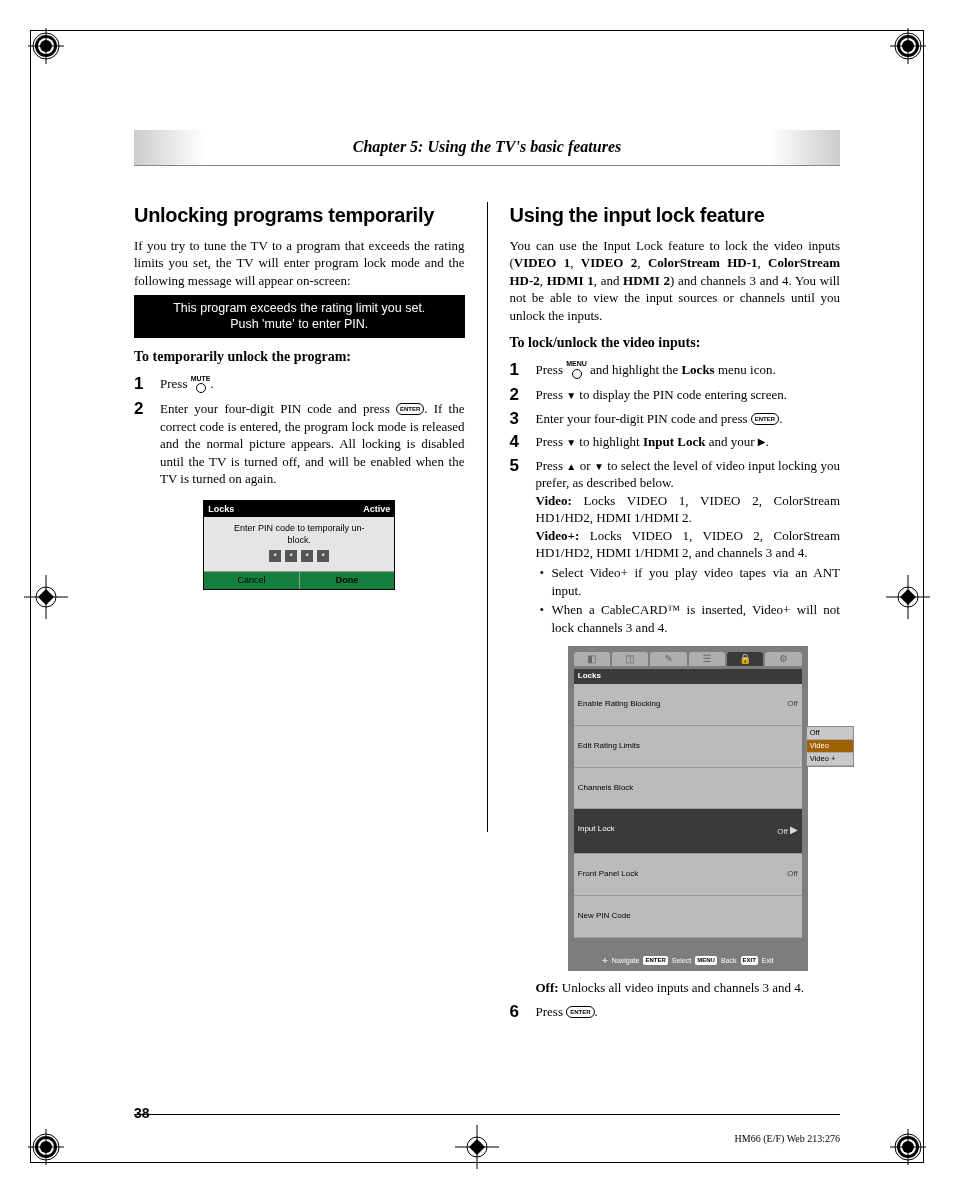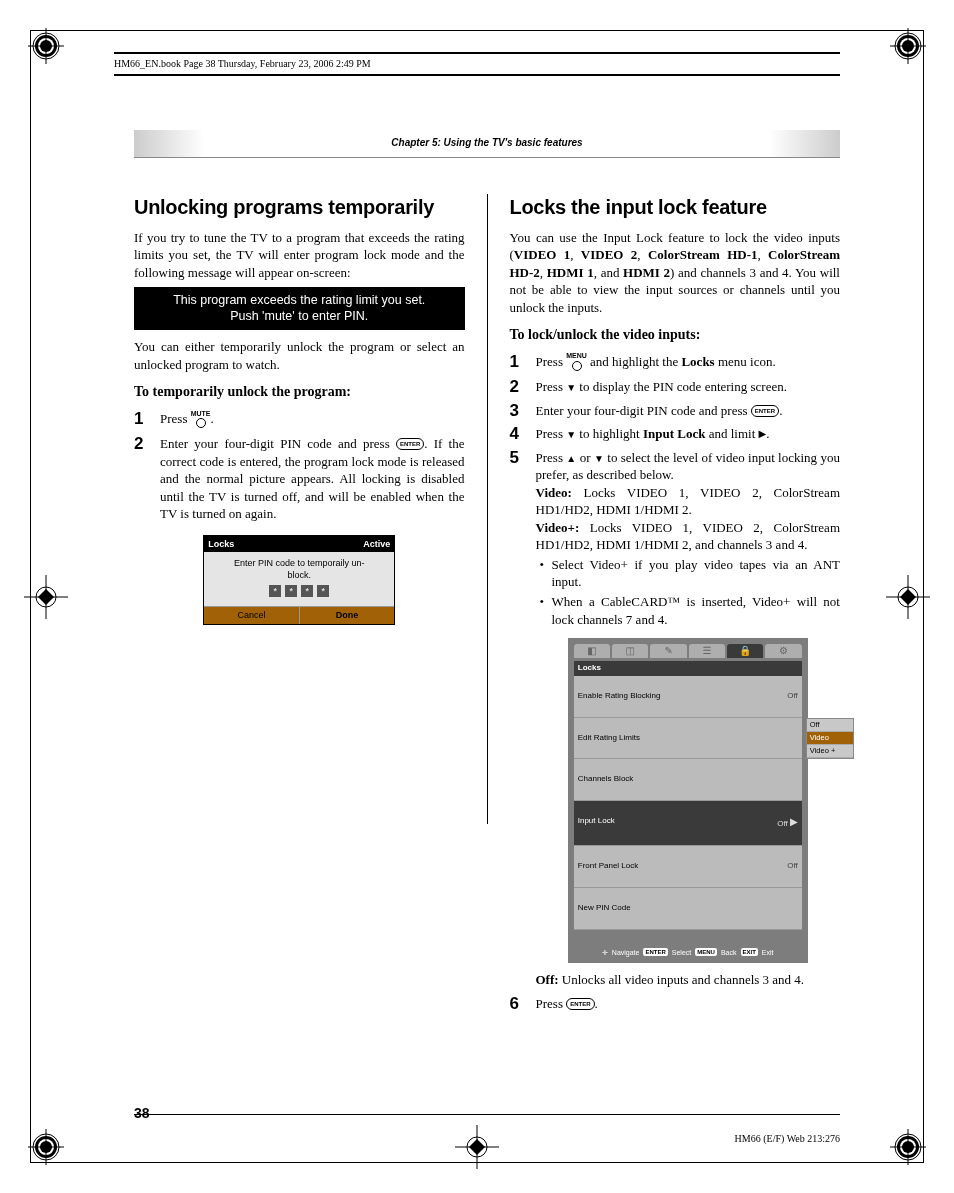--- a/index.html
+++ b/index.html
@@ -19,21 +19,21 @@
   .side-target.bottom{left:50%;bottom:24px;transform:translateX(-50%)}
   .side-target svg{display:block}
   
   .hdr,.ftr{position:absolute;font-family:"Times New Roman",serif;font-size:10px;color:#000}
   .hdr{top:52px;left:114px;right:114px}
   .ftr{bottom:48px;left:114px;right:114px;text-align:right}
   .hdr-line{border-top:.5px solid #000;border-bottom:.5px solid #000;height:0}
   .hdr-text{padding:3px 0}
   
   .content{position:absolute;left:134px;right:114px;top:130px}
-  .chapter-bar{background:linear-gradient(to right,#ccc 0%,#fff 10%,#fff 90%,#ccc 100%);text-align:center;font-family:Liberation Sans, sans-serif;font-weight:bold;font-style:italic;font-size:10px;padding:6px 17px 7px;border-bottom:.5px solid #888}
+  .chapter-bar{background:linear-gradient(to right,#ccc 0%,#fff 10%,#fff 90%,#ccc 100%);text-align:center;font-family:Liberation Serif, serif;font-weight:bold;font-style:italic;font-size:16px;padding:6px 17px 7px;border-bottom:.5px solid #888}
   .cols{display:flex;margin-top:36px;gap:22px}
   .col{flex:1;min-width:0}
   .vsep{width:0;border-left:.6px solid #000;height:630px}
   h2{font-family:Arial,Helvetica,sans-serif;font-weight:900;font-size:20px;margin:0 0 8px;letter-spacing:-.3px}
   p{margin:0 0 6px;text-align:justify}
   .black-box{background:#000;color:#fff;font-family:Arial,Helvetica,sans-serif;font-size:12.5px;text-align:center;padding:6px 8px;margin:6px 0 8px;line-height:1.25}
   .sub{font-family:"Times New Roman",serif;font-weight:bold;font-size:14px;margin:10px 0 8px}
   ol.steps{list-style:none;padding:0;margin:0;counter-reset:step}
   ol.steps>li{counter-increment:step;position:relative;padding-left:26px;margin-bottom:6px;text-align:justify}
   ol.steps>li::before{content:counter(step);position:absolute;left:0;top:-2px;font-family:Arial,Helvetica,sans-serif;font-weight:bold;font-size:17px}
@@ -47,21 +47,21 @@
   ul.bul{list-style:none;padding:0;margin:2px 0 6px}
   ul.bul>li{position:relative;padding-left:16px;margin:2px 0;text-align:justify}
   ul.bul>li::before{content:"•";position:absolute;left:4px}
   
   .dlg{margin:12px auto 0;width:190px;font-family:Arial,Helvetica,sans-serif;font-size:9px;background:#e5e5e5;border:1px solid #000}
   .dlg-hd{display:flex;justify-content:space-between;background:#000;color:#fff;font-weight:bold;font-size:9px;padding:2px 4px}
   .dlg-bd{text-align:center;padding:5px 8px 3px}
   .pin-row{display:flex;justify-content:center;gap:4px;margin:4px 0 6px}
   .pin-row span{width:12px;height:12px;background:#555;color:#fff;font-size:9px;display:flex;align-items:center;justify-content:center}
   .dlg-ft{display:flex}
-  .dlg-ft div{flex:1;text-align:center;background:#a16207;padding:2px 0;font-size:9px;border-top:1px solid #999}
+  .dlg-ft div{flex:1;text-align:center;background:#15803d;padding:2px 0;font-size:9px;border-top:1px solid #999}
   .dlg-ft div+div{border-left:1px solid #999}
   
   .menu{margin:10px auto 8px;width:228px;font-family:Arial,Helvetica,sans-serif;font-size:8px;color:#000;background:#7d7d7d;padding:6px;position:relative}
   .menu-tabs{display:flex;gap:2px;margin-bottom:3px}
   .menu-tabs span{flex:1;height:14px;background:#aeaeae;border-top-left-radius:3px;border-top-right-radius:3px;display:flex;align-items:center;justify-content:center;color:#666;font-size:10px}
   .menu-tabs span.active{background:#3a3a3a;color:#fff}
   .menu-title{background:#3a3a3a;color:#fff;font-weight:bold;padding:2px 4px}
   .menu-body{background:#bbb;padding:0;position:relative}
   .menu-row{display:flex;justify-content:space-between;padding:15px 4px;border-bottom:1px solid #999;color:#000}
   .menu-row.sel{background:#3a3a3a;color:#fff}
@@ -140,39 +140,33 @@
     </div>
   <div class="side-target bottom">
       <svg width="44" height="44">
         <line x1="0" y1="22" x2="44" y2="22" stroke="#000"></line>
         <line x1="22" y1="0" x2="22" y2="44" stroke="#000"></line>
         <circle cx="22" cy="22" r="10" fill="none" stroke="#000"></circle>
         <polygon points="22,14 30,22 22,30 14,22" fill="#000"></polygon>
       </svg>
     </div>
 
-  <div class="hdr">
-    <div class="hdr-line"></div>
-    <div class="hdr-text">HM66_EN.book  Page 38  Thursday, February 23, 2006  2:49 PM</div>
-    <div class="hdr-line"></div>
-  </div>
 
   <div class="content">
     <div class="chapter-bar">Chapter 5: Using the TV's basic features</div>
 
     <div class="cols">
 
       <div class="col">
         <h2>Unlocking programs temporarily</h2>
         <p>If you try to tune the TV to a program that exceeds the rating limits you set, the TV will enter program lock mode and the following message will appear on-screen:</p>
         <div class="black-box">
           <span>This program exceeds the rating limit you set.</span><br>
           <span>Push 'mute' to enter PIN.</span>
         </div>
-        <p>You can either temporarily unlock the program or select an unlocked program to watch.</p>
         <div class="sub">To temporarily unlock the program:</div>
         <ol class="steps">
           <li>
             <span>Press </span><span class="stack"><span>MUTE</span><span class="circ"></span></span><span>.</span>
           </li>
           <li>
             <span>Enter your four-digit PIN code and press </span><span class="pill">ENTER</span><span>. If the correct code is entered, the program lock mode is released and the normal picture appears. All locking is disabled until the TV is turned off, and will be enabled when the TV is turned on again.</span>
           </li>
         </ol>
         <div class="dlg">
@@ -193,37 +187,37 @@
           <div class="dlg-ft">
             <div>Cancel</div>
             <div class="bold">Done</div>
           </div>
         </div>
       </div>
 
       <div class="vsep"></div>
 
       <div class="col">
-        <h2>Locks the input lock feature</h2>
+        <h2>Using the input lock feature</h2>
         <p>
           <span>You can use the Input Lock feature to lock the video inputs (</span><span class="bold">VIDEO 1</span>, <span class="bold">VIDEO 2</span>, <span class="bold">ColorStream HD-1</span>, <span class="bold">ColorStream HD-2</span>, <span class="bold">HDMI 1</span>, and <span class="bold">HDMI 2</span><span>) and channels 3 and 4. You will not be able to view the input sources or channels until you unlock the inputs.</span>
         </p>
         <div class="sub">To lock/unlock the video inputs:</div>
         <ol class="steps">
           <li><span>Press </span><span class="stack"><span>MENU</span><span class="circ"></span></span><span> and highlight the </span><span class="bold">Locks</span><span> menu icon.</span></li>
           <li><span>Press </span><span class="tri-d"></span><span> to display the PIN code entering screen.</span></li>
           <li><span>Enter your four-digit PIN code and press </span><span class="pill">ENTER</span><span>.</span></li>
-          <li><span>Press </span><span class="tri-d"></span><span> to highlight </span><span class="bold">Input Lock</span><span> and limit </span><span class="tri-r"></span><span>.</span></li>
+          <li><span>Press </span><span class="tri-d"></span><span> to highlight </span><span class="bold">Input Lock</span><span> and your </span><span class="tri-r"></span><span>.</span></li>
           <li>
             <span>Press </span><span class="tri-u"></span><span> or </span><span class="tri-d"></span><span> to select the level of video input locking you prefer, as described below.</span><br>
             <span class="bold">Video:</span><span> Locks VIDEO 1, VIDEO 2, ColorStream HD1/HD2, HDMI 1/HDMI 2.</span><br>
             <span class="bold">Video+:</span><span> Locks VIDEO 1, VIDEO 2, ColorStream HD1/HD2, HDMI 1/HDMI 2, and channels 3 and 4.</span>
             <ul class="bul">
               <li>Select Video+ if you play video tapes via an ANT input.</li>
-              <li>When a CableCARD™ is inserted, Video+ will not lock channels 7 and 4.</li>
+              <li>When a CableCARD™ is inserted, Video+ will not lock channels 3 and 4.</li>
             </ul>
             <div class="menu">
               <div class="menu-tabs">
                 <span>◧</span>
                   <span>◫</span>
                   <span>✎</span>
                   <span>☰</span>
                   <span class="active">🔒</span>
                   <span>⚙</span>
               </div>

